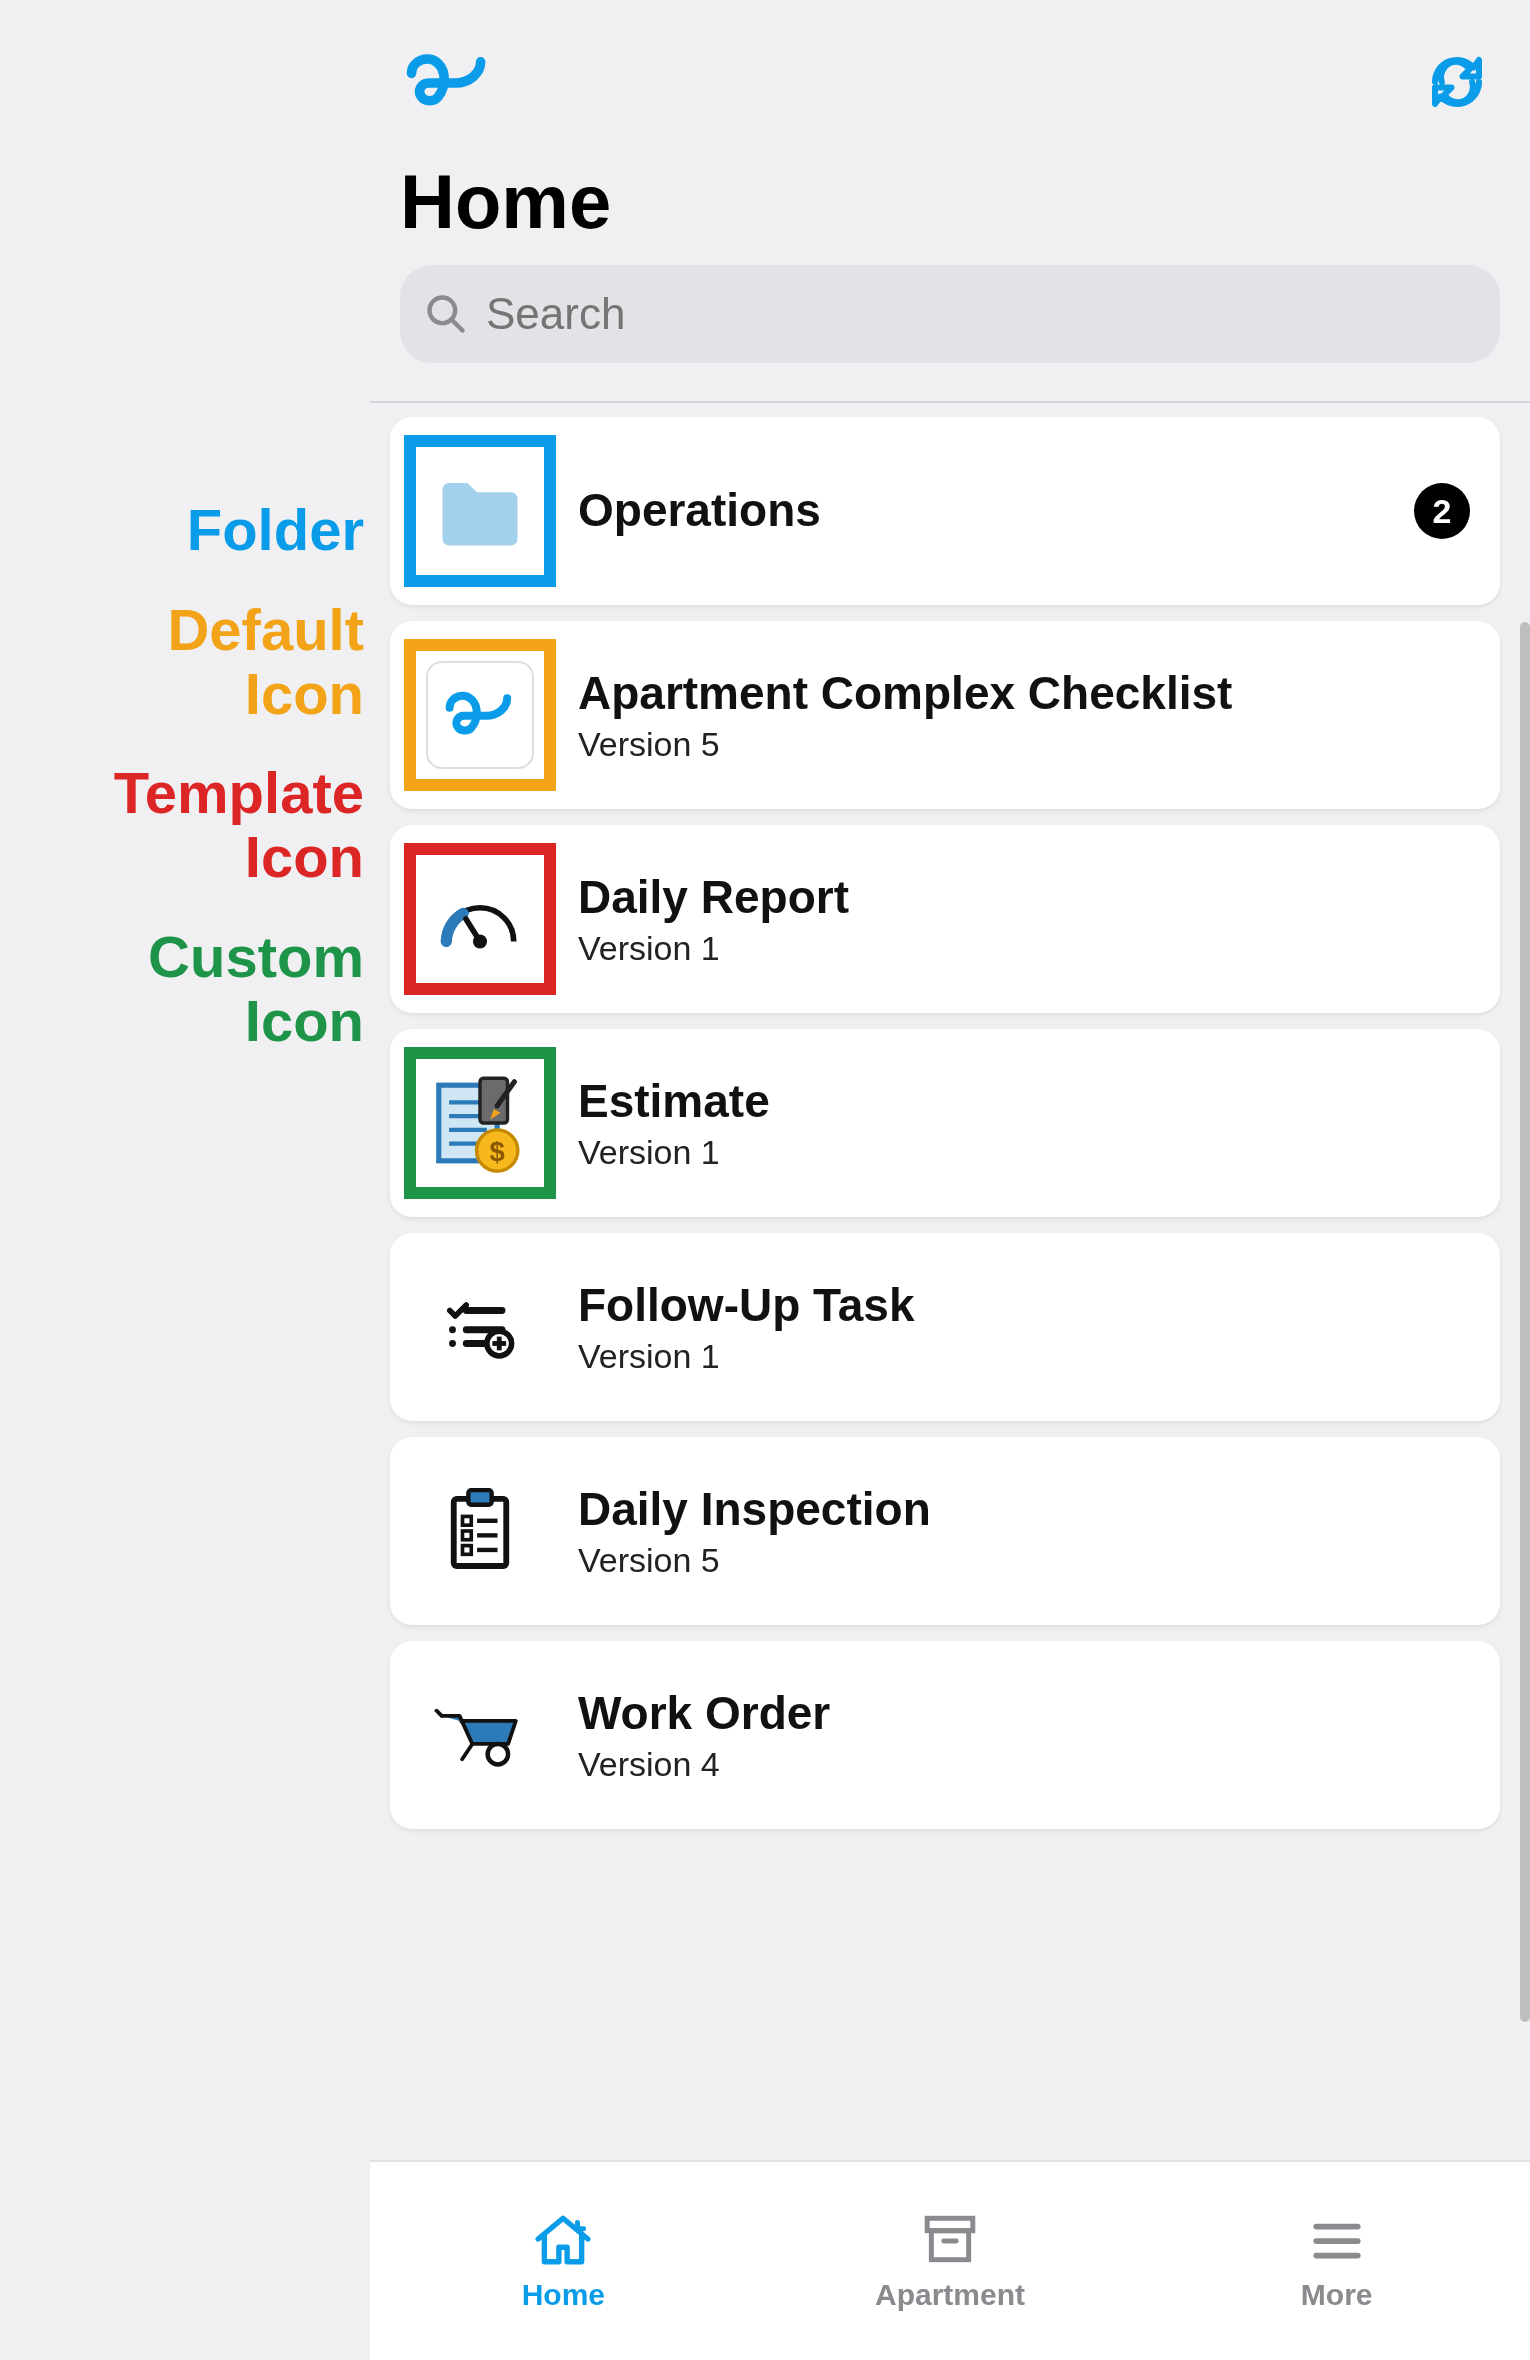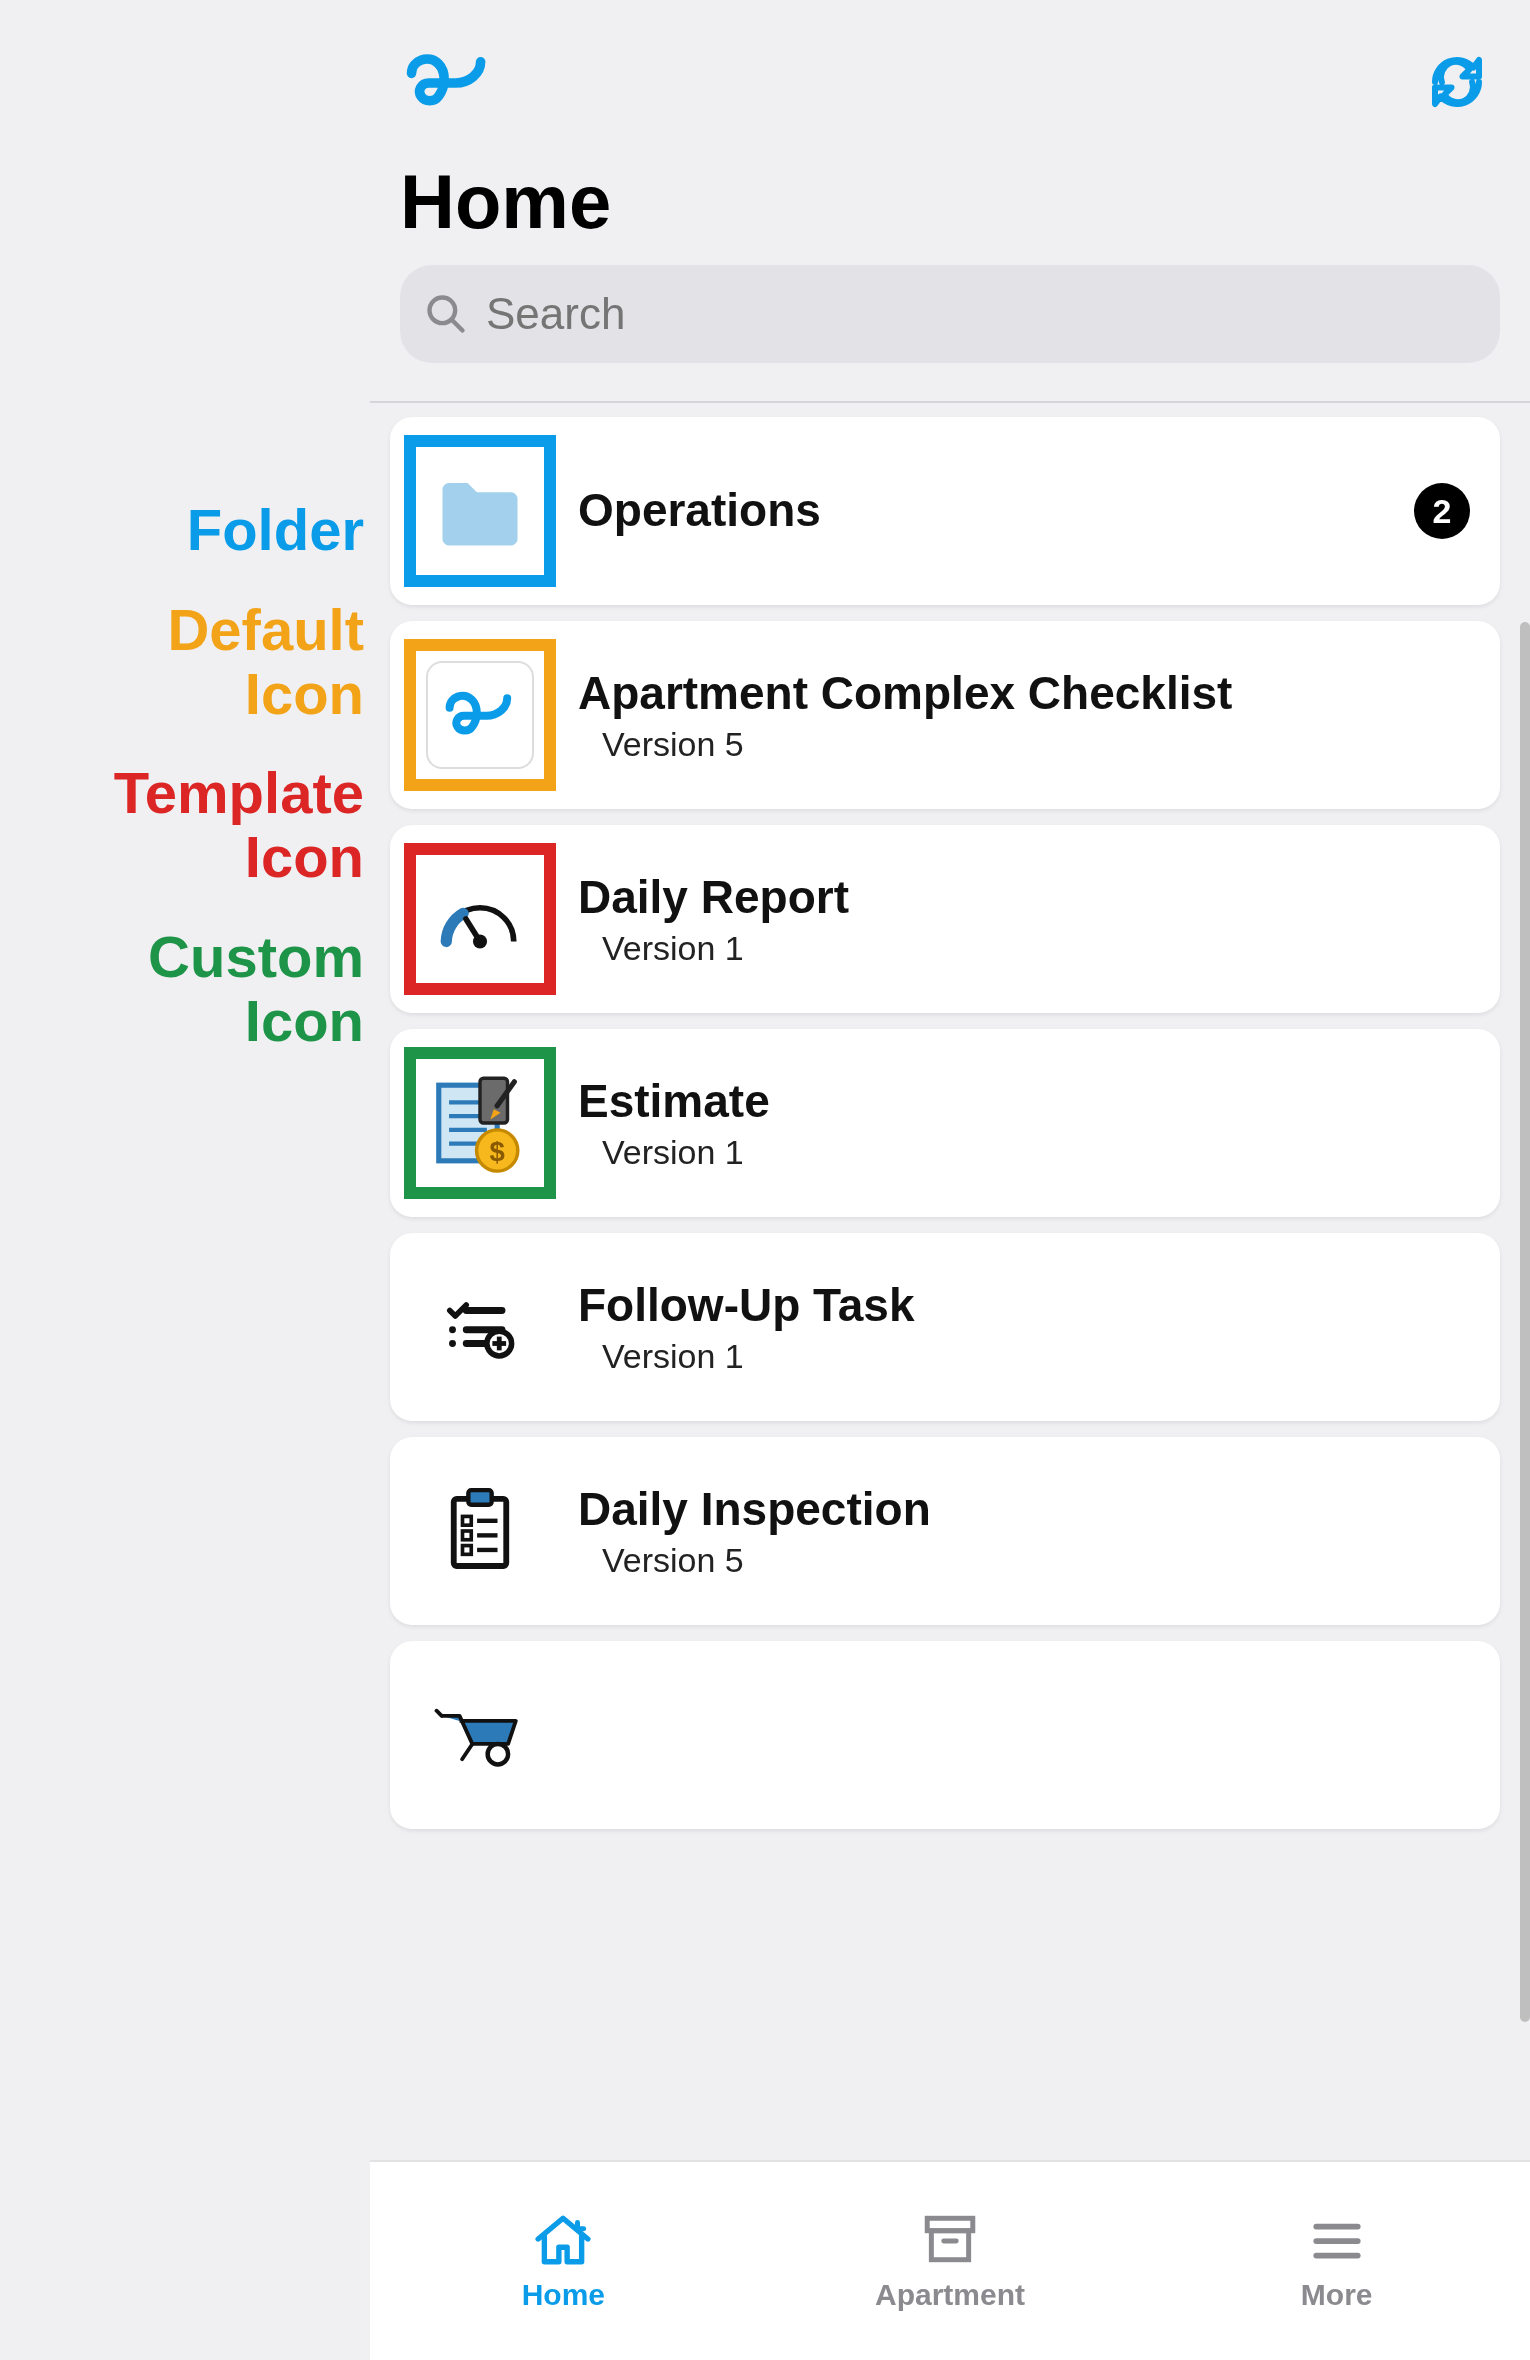--- a/index.html
+++ b/index.html
@@ -132,21 +132,20 @@
     font-size: 46px;
     font-weight: 700;
     color: #111;
     line-height: 1.2;
   }
   .card-sub {
     font-size: 34px;
     font-weight: 500;
     color: #222;
     margin-top: 4px;
-    margin-left: 24px;
   }
   .badge {
     width: 56px;
     height: 56px;
     border-radius: 50%;
     background: #000;
     color: #fff;
     display: flex;
     align-items: center;
     justify-content: center;
@@ -331,20 +330,24 @@
 
       <div class="card">
         <div class="iconbox">
           <svg viewBox="0 0 72 50" width="92" height="66">
             <path d="M6 10 L20 10 L30 32 L58 32 L64 14 L20 14" fill="#2d7ab8" stroke="#111" stroke-width="3" stroke-linejoin="round"></path>
             <line x1="6" y1="10" x2="2" y2="6" stroke="#111" stroke-width="3" stroke-linecap="round"></line>
             <line x1="30" y1="32" x2="22" y2="44" stroke="#111" stroke-width="3" stroke-linecap="round"></line>
             <circle cx="50" cy="40" r="8" fill="none" stroke="#111" stroke-width="3.5"></circle>
           </svg>
         </div>
+        <div class="card-text">
+          <div class="card-title">Work Order</div>
+          <div class="card-sub">Version 4</div>
+        </div>
       </div>
 
     </div>
 
     <div class="scrolltrack"></div>
   </div>
 </div>
 
 <div class="tabbar">
   <div class="tab active">

